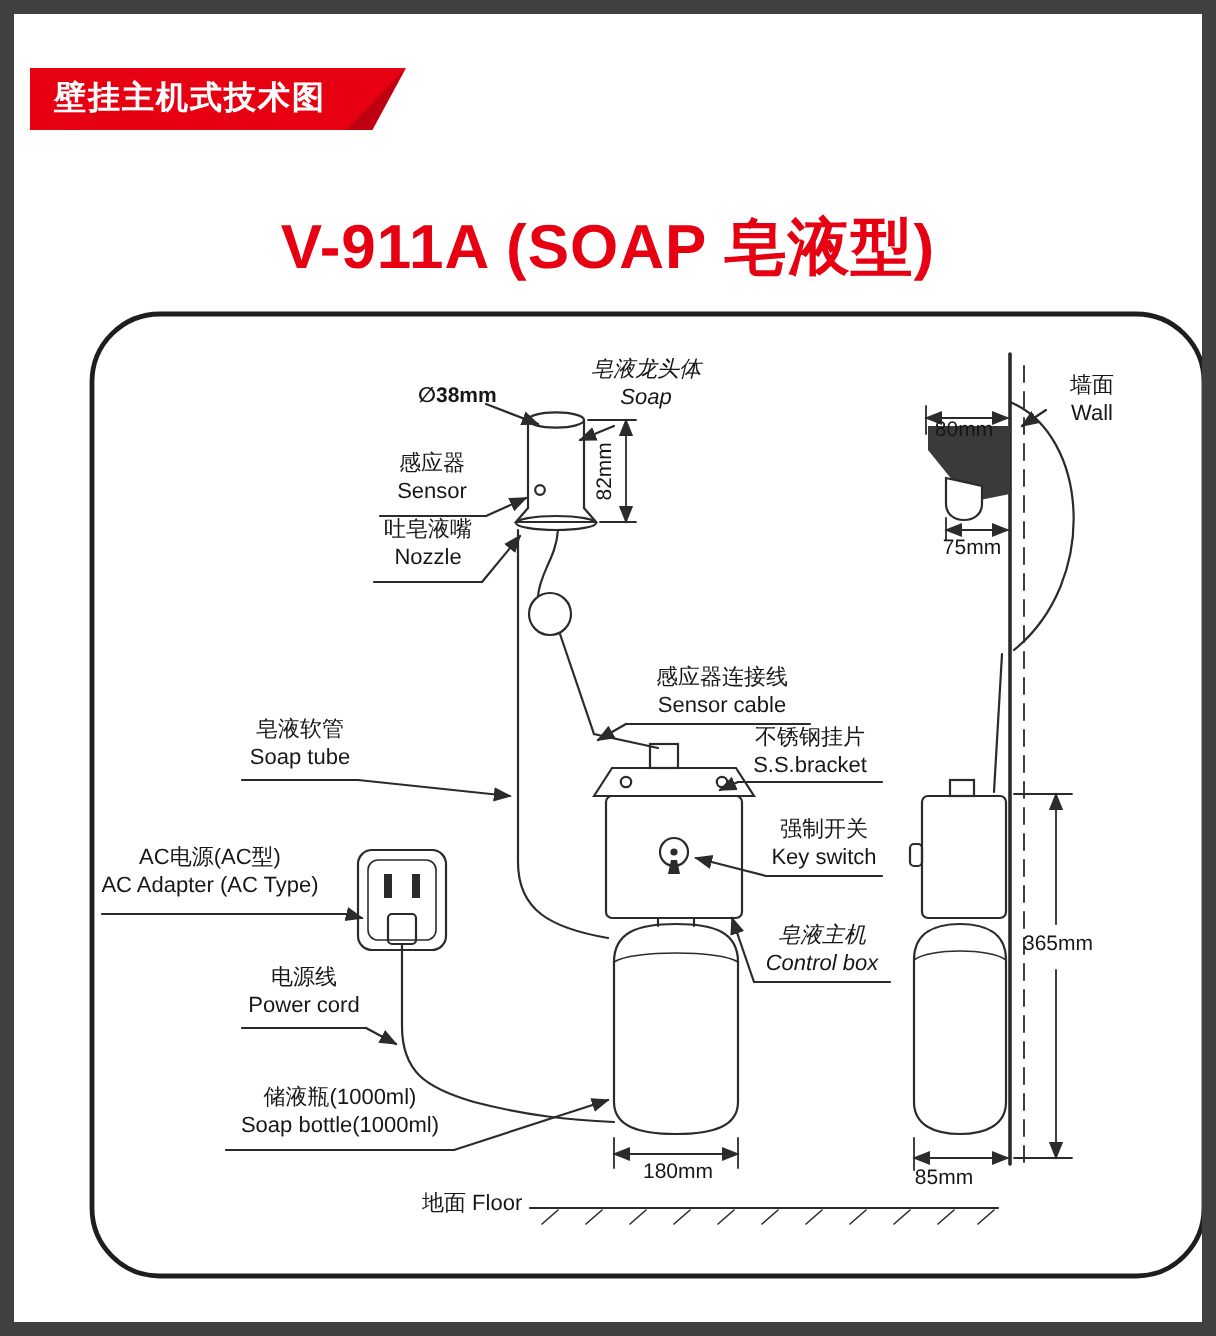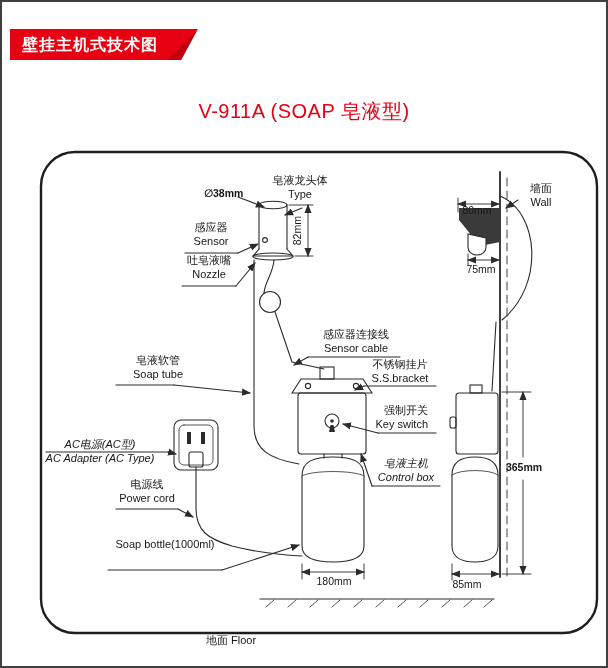--- a/index.html
+++ b/index.html
@@ -1,21 +1,21 @@
 <!DOCTYPE html>
 <html><head>
 <meta charset="utf-8">
 <style>
   * { margin:0; padding:0; box-sizing:border-box; }
   html,body { background:#f4f4f4; }
   body { font-family:"Liberation Sans","DejaVu Sans",sans-serif; }
 
   .page {
     position:relative; width:608px; height:668px; margin:0 auto;
-    background:#ffffff; border:2px solid #404040; overflow:hidden;
+    background:#ffffff; border:7px solid #404040; overflow:hidden;
   }
 
   
   .banner {
     position:absolute; left:8px; top:27px; width:188px; height:31px;
     background:#e60012;
     clip-path:polygon(0 0, 100% 0, 86% 100%, 0 100%);
   }
   .banner-fold {
     position:absolute; left:166px; top:27px; width:30px; height:31px;
@@ -23,21 +23,21 @@
     clip-path:polygon(100% 0, 0 100%, 44% 100%);
   }
   .banner-text {
     display:block; padding-left:12px; line-height:31px;
     font-size:16px; font-weight:bold; color:#ffffff; letter-spacing:1px;
     white-space:nowrap;
   }
 
   .title {
     position:absolute; left:0; right:0; top:96px; text-align:center;
-    font-size:20px; font-weight:normal; color:#e60012; letter-spacing:.5px;
+    font-size:31px; font-weight:bold; color:#e60012; letter-spacing:.5px;
   }
 
   svg.art { position:absolute; left:0; top:0; width:608px; height:668px; }
 
   .lbl {
     position:absolute; text-align:center; color:#171717;
     font-size:11px; line-height:1.27;
   }
   .lbl span { display:block; white-space:nowrap; }
   .dim { font-size:10.5px; color:#171717; }
@@ -230,23 +230,23 @@
         <line x1="521" y1="390" x2="521" y2="455" marker-start="url(#arr)"></line>
         <line x1="521" y1="478" x2="521" y2="572" marker-end="url(#arr)"></line>
       </g>
     </g>
   </svg>
 
   <div class="lbl dim left-align" style="left:202px; top:185px; width:46px;font-weight:bold;">
     <span>∅38mm</span>
   </div>
 
-  <div class="lbl" style="left:260px; top:172px; width:76px;">
+  <div class="lbl" style="left:278px; top:172px; width:76px;font-style:italic;">
     <span>皂液龙头体</span>
-    <span>Type</span>
+    <span>Soap</span>
   </div>
 
   <div class="lbl" style="left:180px; top:219px; width:58px;">
     <span>感应器</span>
     <span>Sensor</span>
   </div>
 
   <div class="lbl" style="left:176px; top:252px; width:62px;">
     <span>吐皂液嘴</span>
     <span>Nozzle</span>
@@ -254,76 +254,77 @@
 
   <div class="lbl dim rot" style="left:276px; top:222px; width:40px;">
     <span>82mm</span>
   </div>
 
   <div class="lbl" style="left:306px; top:326px; width:96px;">
     <span>感应器连接线</span>
     <span>Sensor cable</span>
   </div>
 
-  <div class="lbl" style="left:110px; top:352px; width:66px;margin-left:13px;">
+  <div class="lbl" style="left:110px; top:352px; width:66px;">
     <span>皂液软管</span>
     <span>Soap tube</span>
   </div>
 
   <div class="lbl" style="left:360px; top:356px; width:76px;">
     <span>不锈钢挂片</span>
     <span>S.S.bracket</span>
   </div>
 
-  <div class="lbl" style="left:364px; top:402px; width:62px;text-align:right;">
+  <div class="lbl" style="left:374px; top:402px; width:62px;">
     <span>强制开关</span>
     <span>Key switch</span>
   </div>
 
   <div class="lbl" style="left:368px; top:455px; width:72px;font-style:italic;">
     <span>皂液主机</span>
     <span>Control box</span>
   </div>
 
-  <div class="lbl" style="left:40px; top:436px; width:116px;font-style:italic;">
+  <div class="lbl" style="left:40px; top:416px; width:116px;">
     <span>AC电源(AC型)</span>
     <span>AC Adapter (AC Type)</span>
   </div>
 
   <div class="lbl" style="left:112px; top:476px; width:66px;">
     <span>电源线</span>
     <span>Power cord</span>
   </div>
 
   <div class="lbl" style="left:104px; top:536px; width:118px;">
+    <span>储液瓶(1000ml)</span>
     <span>Soap bottle(1000ml)</span>
   </div>
 
   <div class="lbl dim" style="left:302px; top:573px; width:60px;">
     <span>180mm</span>
   </div>
 
-  <div class="lbl left-align" style="left:204px; top:589px;margin-top:43px;">
+  <div class="lbl left-align" style="left:204px; top:589px;">
     <span>地面 Floor</span>
   </div>
 
   <div class="lbl" style="left:517px; top:180px; width:44px;">
     <span>墙面</span>
     <span>Wall</span>
   </div>
 
   <div class="lbl dim" style="left:452px; top:202px; width:46px;">
     <span>80mm</span>
   </div>
 
   <div class="lbl dim" style="left:456px; top:261px; width:46px;">
     <span>75mm</span>
   </div>
 
-  <div class="lbl dim" style="left:499px; top:459px; width:46px;font-weight:bold;">
+  <div class="lbl dim" style="left:499px; top:459px; width:46px;">
     <span>365mm</span>
   </div>
 
   <div class="lbl dim" style="left:440px; top:576px; width:50px;">
     <span>85mm</span>
   </div>
 
 </div>
 
 </body></html>

